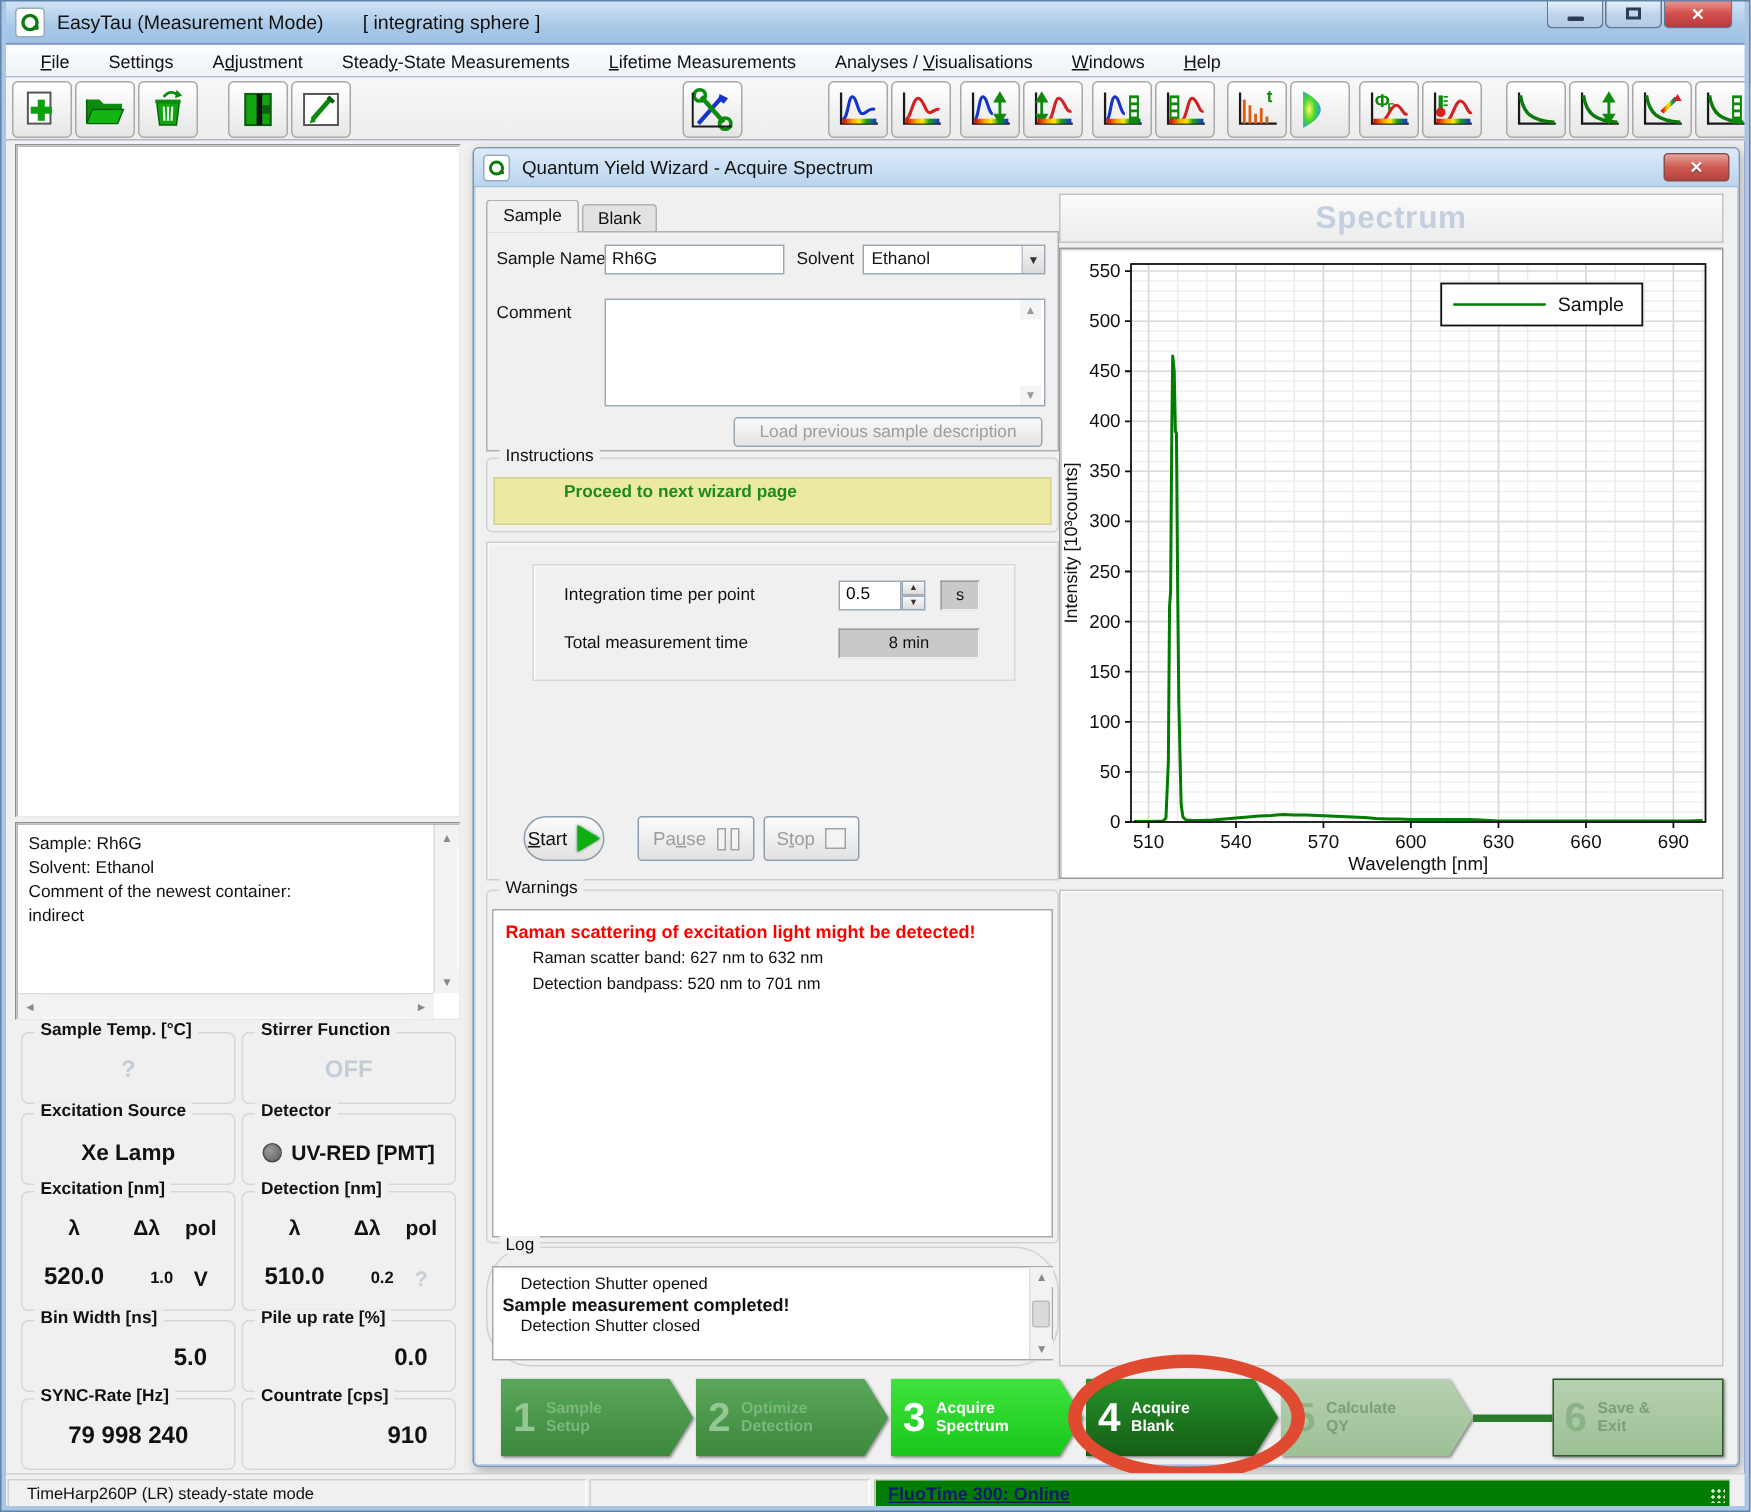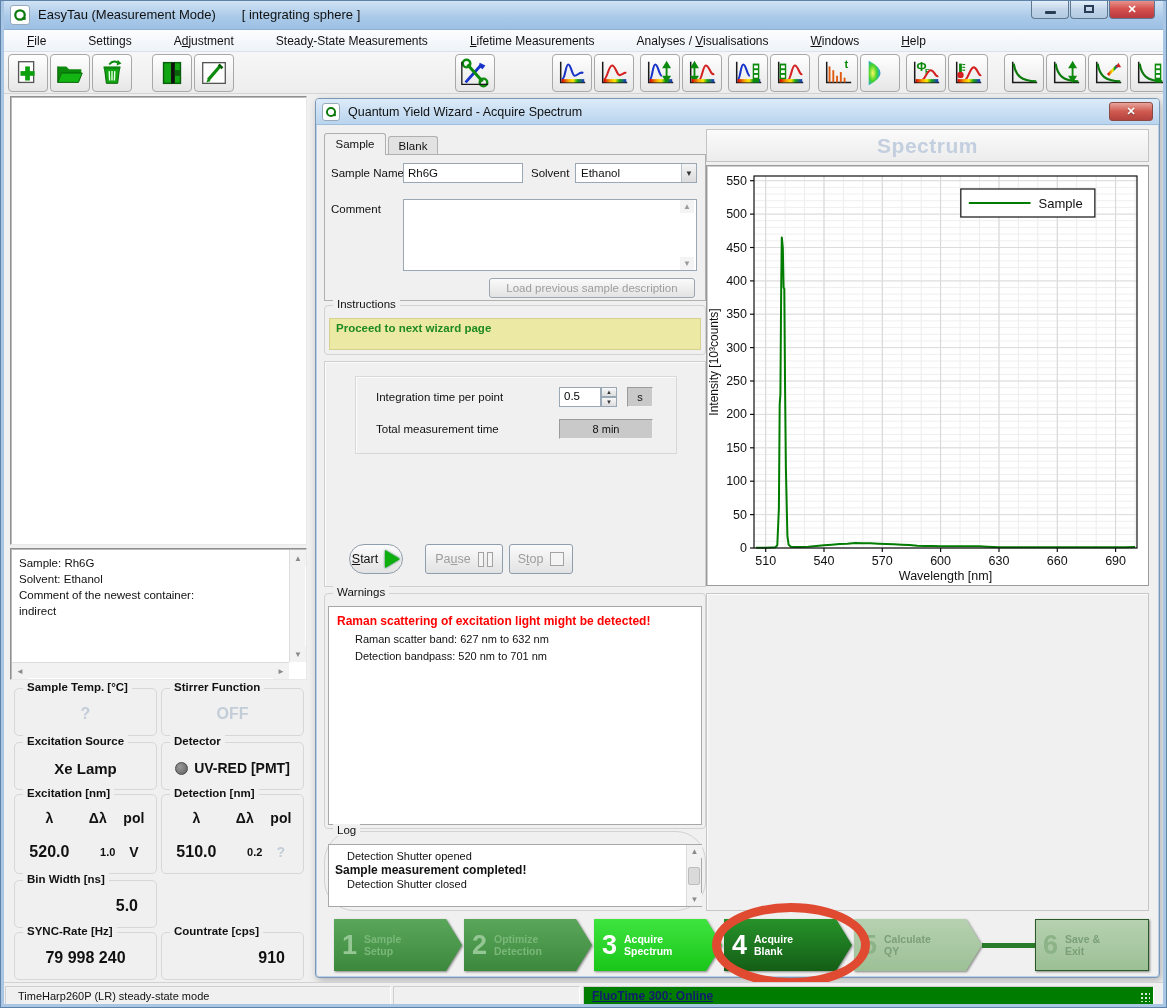--- a/index.html
+++ b/index.html
@@ -15,21 +15,21 @@
   #titlebar .app-ico { width:20px; height:20px; margin:0 8px 0 10px; background:#fff; border:1px solid #9ab; border-radius:3px; display:flex; align-items:center; justify-content:center; }
   #titlebar .ttl { font-size:13px; color:#111; }
   #titlebar .ctx { font-size:13px; color:#111; margin-left:26px; }
   .winbtns { position:absolute; right:12px; top:0; display:flex; }
   .winbtn { width:38px; height:19px; border:1px solid #60788f; border-top:none; border-radius:0 0 4px 4px; background:linear-gradient(#eaf3fc,#c2d6ea 50%,#b1c9e2); margin-left:1px; display:flex; align-items:center; justify-content:center; font-size:11px; color:#223; }
   .winbtn.close { width:46px; background:linear-gradient(#eb9a93,#d4504d 50%,#b8393f); color:#fff; font-weight:bold; }
   .glyph-min { width:11px; height:3px; background:#2a3d55; border-radius:1px; margin-top:7px;}
   .glyph-max { width:10px; height:8px; border:2px solid #2a3d55; }
 
   
-  #menubar { position:absolute; left:0; top:30px; width:1167px; height:22px; background:linear-gradient(#fcfdfe,#eef3f9); border-bottom:1px solid #d9e2ec; display:flex; align-items:center; padding-left:14px; z-index:10;gap:16px; }
+  #menubar { position:absolute; left:0; top:30px; width:1167px; height:22px; background:linear-gradient(#fcfdfe,#eef3f9); border-bottom:1px solid #d9e2ec; display:flex; align-items:center; padding-left:14px; z-index:10; }
   .menu-item { font-size:12px; color:#111; padding:3px 13px; }
 
   
   #toolbar { position:absolute; left:0; top:52px; width:1167px; height:42px; background:linear-gradient(#f7f7f7,#ededed); border-bottom:1px solid #d5d5d5; z-index:10; }
   .tgroup { position:absolute; top:2px; display:flex; }
   .tbtn { width:40px; height:38px; border:1px solid #a8a8a8; border-radius:4px; background:linear-gradient(#ffffff,#e6e6e6); margin-right:2px; display:flex; align-items:center; justify-content:center; }
   .tbtn.pair-gap { margin-right:6px; }
 
   
   #client { position:absolute; left:4px; top:94px; width:1159px; height:888px; background:#f0f0f0; }
@@ -77,21 +77,21 @@
   .ta-arrow { position:absolute; right:1px; width:14px; height:13px; font-size:8px; color:#9a9a9a; display:flex; align-items:center; justify-content:center; background:#f4f4f4; }
   .btn { border:1px solid #9aa6b2; border-radius:3px; background:linear-gradient(#fafafa,#e3e3e3); font-size:11.5px; color:#111; display:flex; align-items:center; justify-content:center; }
   .btn.disabled { color:#9d9d9d; }
   #btn-loadprev { position:absolute; left:164px; top:123px; width:206px; height:20px; }
 
   
   .wiz-gbox { position:absolute; border:1px solid #d2d2d2; border-radius:4px; background:#f0f0f0; }
   .wiz-gbox > .gbox-label { font-weight:normal; font-size:11.5px; }
   #instructions-box { left:8px; top:206px; width:382px; height:50px; }
   #instructions-inner { position:absolute; left:4px; top:12px; right:4px; bottom:4px; background:#ece9a5; border:1px solid #d6d190; padding:2px 6px; }
-  #instructions-inner div { font-size:11.5px; font-weight:bold; color:#1f8a1f; line-height:15px; }
+  #instructions-inner div { font-size:11.5px; font-weight:bold; color:#1f8a1f; line-height:15px;margin-left:40px; }
 
   
   #acq-panel { position:absolute; left:8px; top:262px; width:382px; height:226px; background:#f0f0f0; border:1px solid #cfcfcf; box-shadow:inset 1px 1px 0 #fbfbfb; }
   #acq-inner { position:absolute; left:30px; top:14px; width:322px; height:78px; border:1px solid #d8d8d8; box-shadow:inset 1px 1px 0 #fcfcfc; }
   .acq-label { position:absolute; font-size:11.5px; color:#111; }
   .inset-box { position:absolute; background:#c9c9c9; border:1px solid #9b9b9b; border-right-color:#f2f2f2; border-bottom-color:#f2f2f2; font-size:11px; color:#111; display:flex; align-items:center; justify-content:center; }
   #spin-val { position:absolute; left:203px; top:10px; width:42px; height:20px; background:#fff; border:1px solid #9aa8b5; font-size:11.5px; padding:2px 4px; }
   #spin-btns { position:absolute; left:245px; top:10px; width:16px; height:20px; display:flex; flex-direction:column; }
   #spin-btns div { flex:1; border:1px solid #9aa8b5; background:linear-gradient(#f8f8f8,#ddd); font-size:6px; color:#333; display:flex; align-items:center; justify-content:center; }
 
@@ -476,20 +476,24 @@
         <span class="lam-h">Δλ</span>
         <span class="lam-h">pol</span>
         <span class="lam-v1">510.0</span>
         <span class="lam-v2">0.2</span>
         <span class="lam-v3 muted">?</span>
       </div>
     </div>
     <div class="gbox" style="left:10px;top:786px;width:143px;height:48px">
       <span class="gbox-label">Bin Width  [ns]</span>
       <div class="gval right">5.0</div>
+    </div>
+    <div class="gbox" style="left:157px;top:786px;width:143px;height:48px">
+      <span class="gbox-label">Pile up rate  [%]</span>
+      <div class="gval right">0.0</div>
     </div>
     <div class="gbox" style="left:10px;top:838px;width:143px;height:48px">
       <span class="gbox-label">SYNC-Rate  [Hz]</span>
       <div class="gval">79 998 240</div>
     </div>
     <div class="gbox" style="left:157px;top:838px;width:143px;height:48px">
       <span class="gbox-label">Countrate  [cps]</span>
       <div class="gval right">910</div>
     </div>
   </div>

